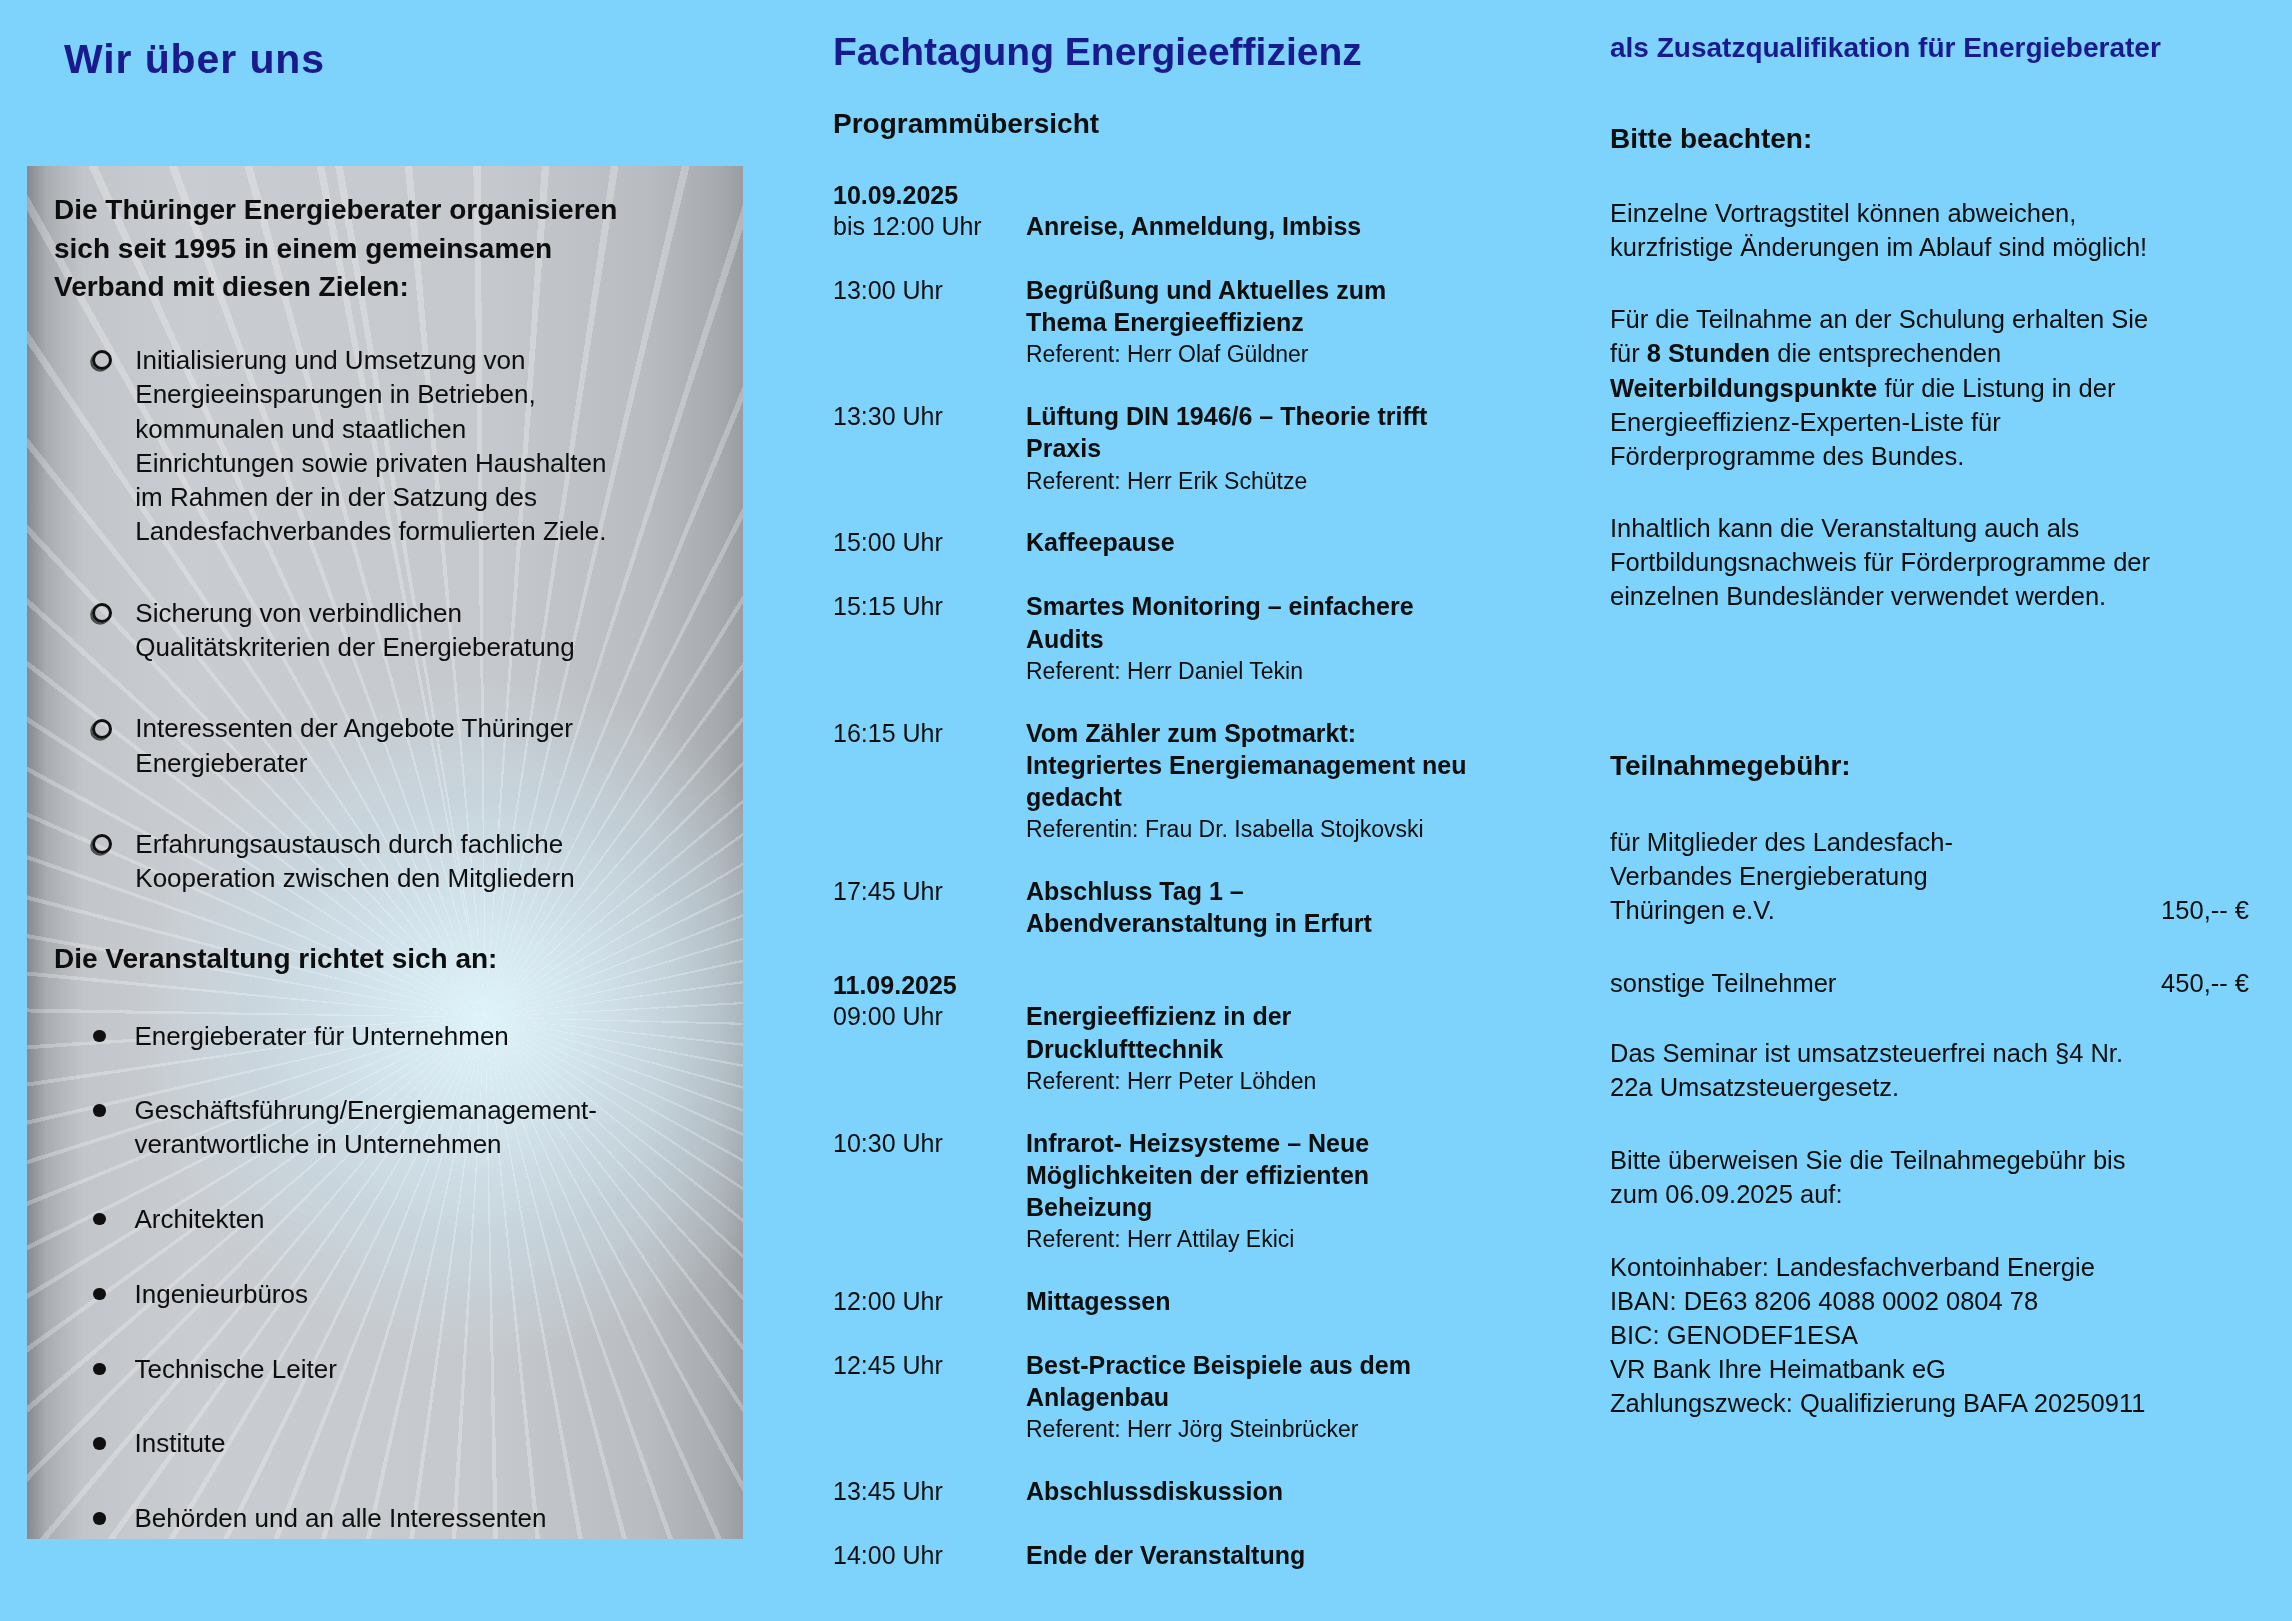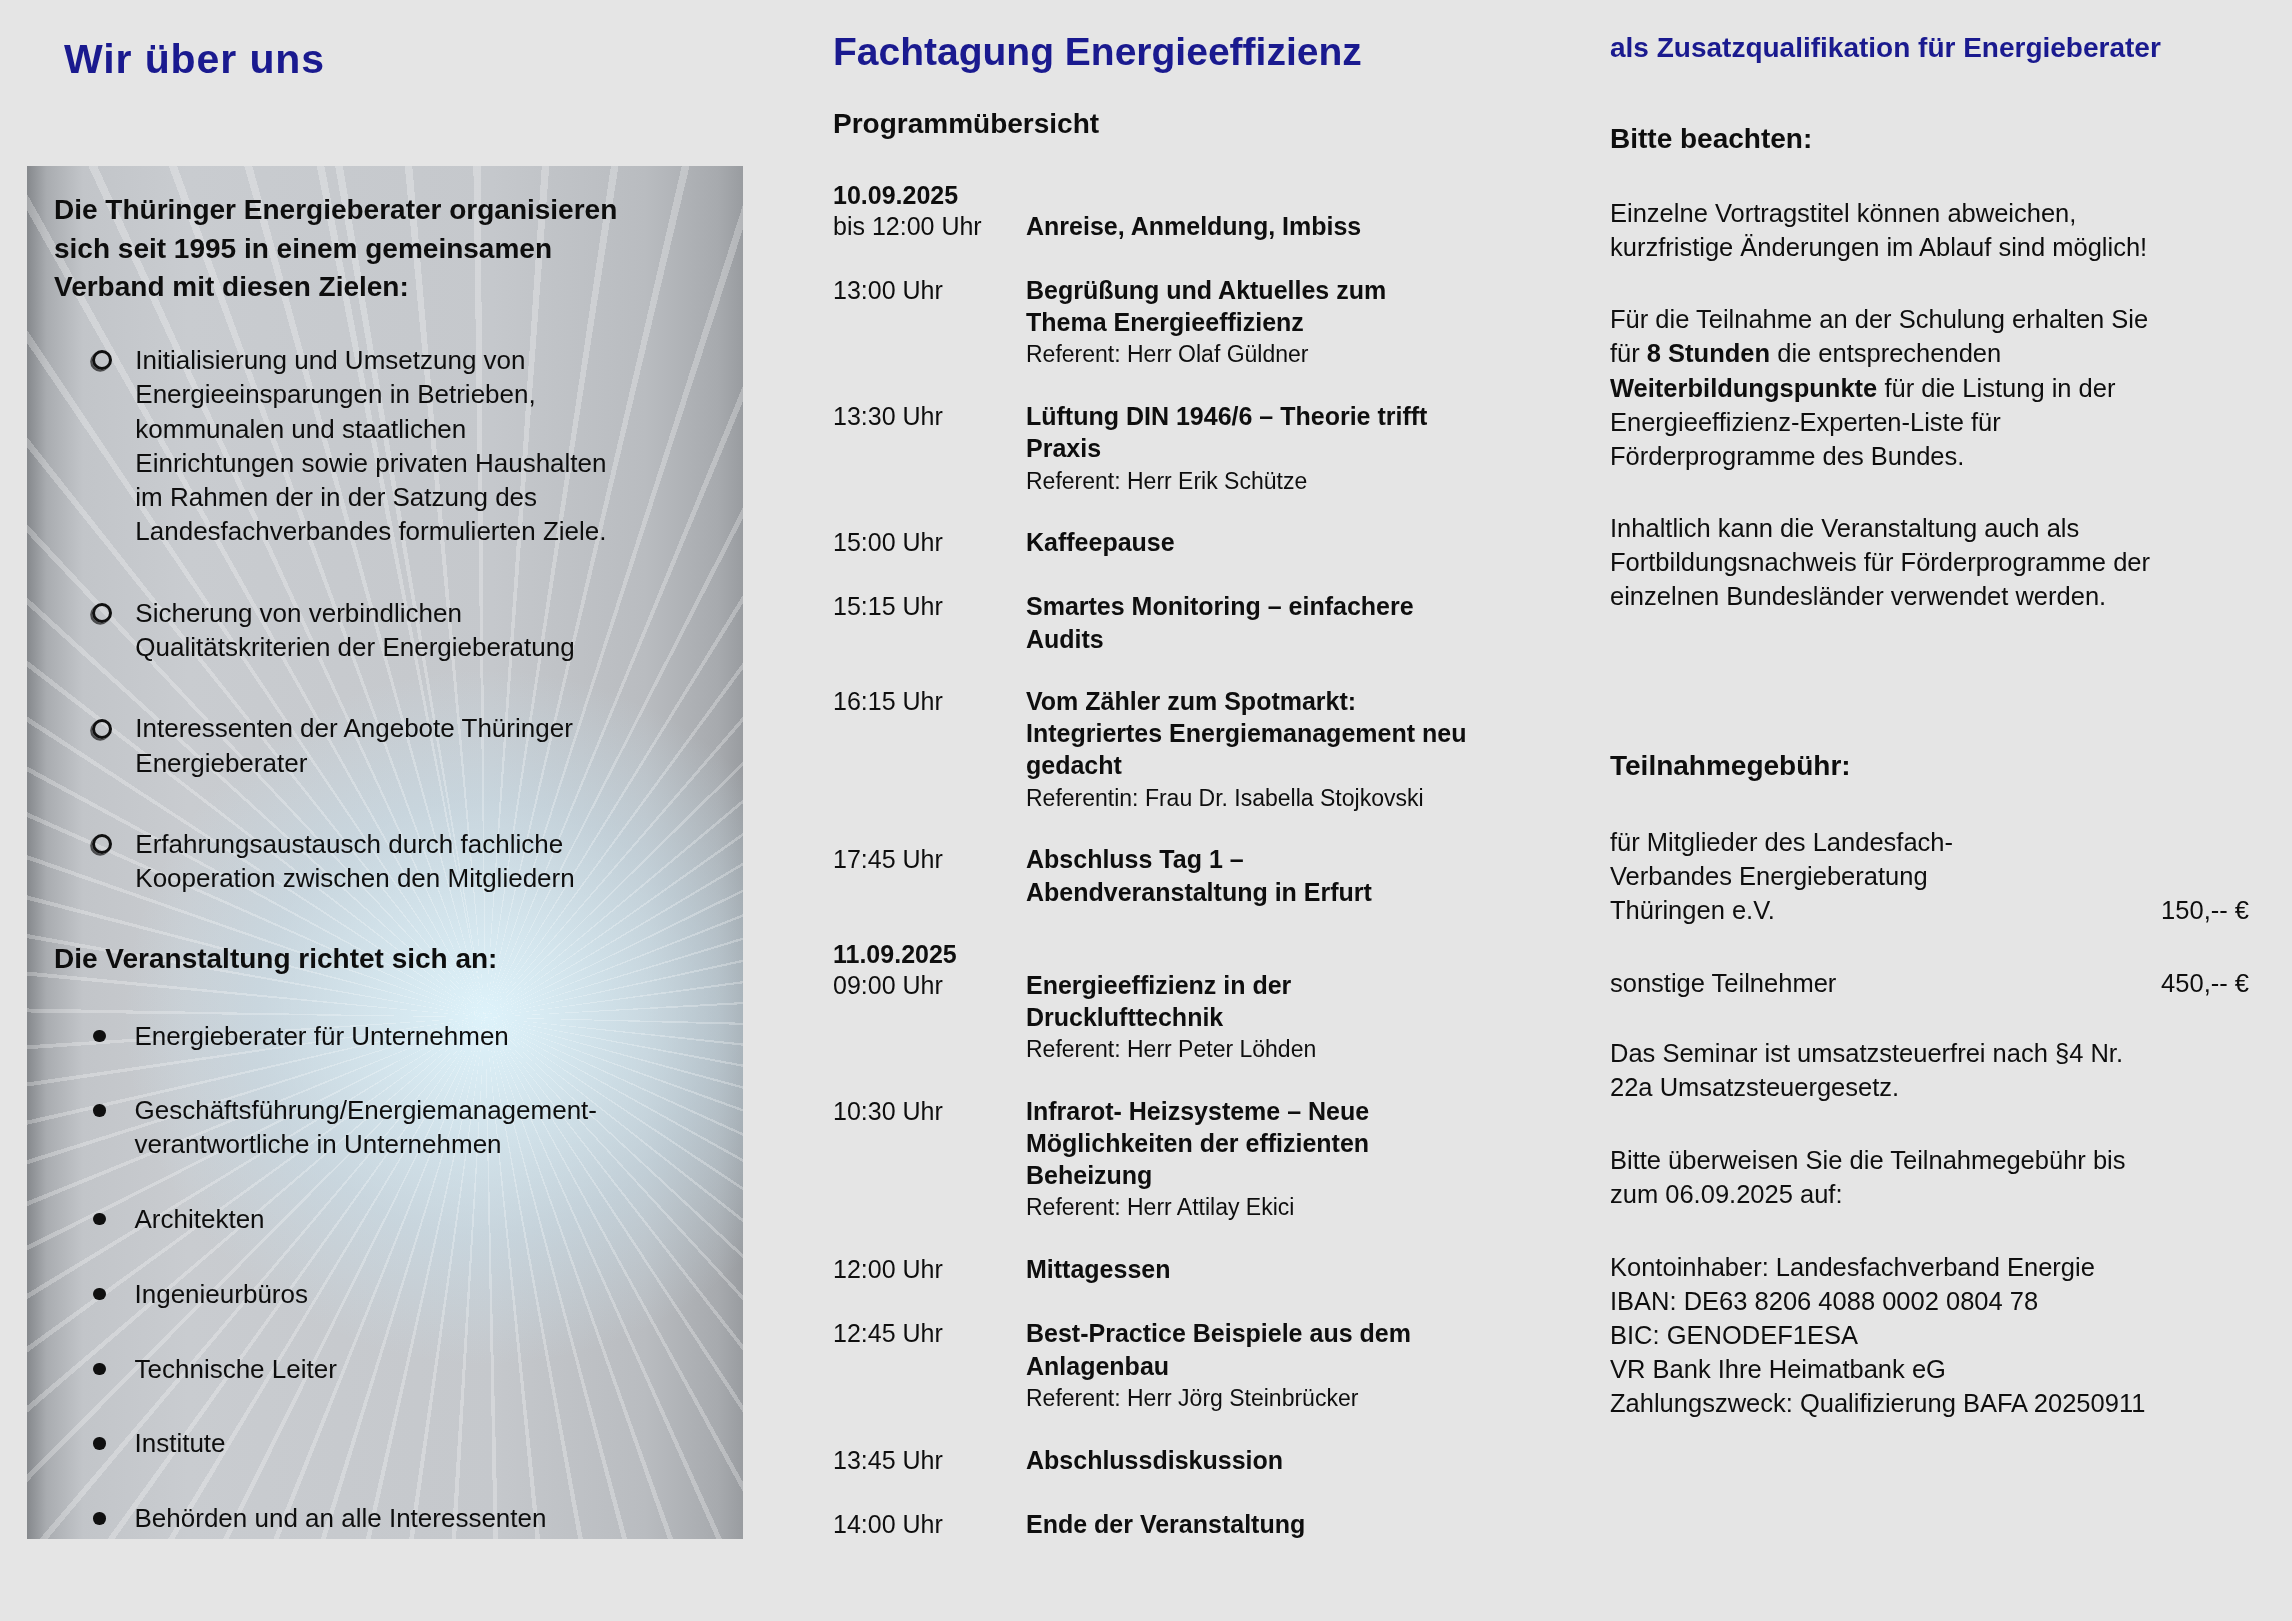--- a/index.html
+++ b/index.html
@@ -1,17 +1,17 @@
 <!DOCTYPE html>
 <html style="font-size:14.3px"><head>
 <meta charset="utf-8">
 <style>
   :root{ --navy:#1a1a8f; --ink:#0e0e0e; }
   html,body{margin:0;padding:0;background:#fff;}
-  #page{position:relative;width:2293px;height:1621px;background:#e5e5e5;
+  #page{position:relative;width:2293px;height:1621px;background:#7dd3fc;
         font-family:"Liberation Sans",sans-serif;color:var(--ink);overflow:hidden;}
   .pre{white-space:pre-line;}
   .b{font-weight:700;}
 
   
   .left-title{position:absolute;left:64px;top:36px;font-size:41px;font-weight:700;
               color:var(--navy);letter-spacing:0.9px;}
   .gray-box{position:absolute;left:27px;top:166px;width:716px;height:1373px;
     padding:25px 19.7px 0 27px;box-sizing:border-box;
     background:
@@ -159,20 +159,21 @@
       <div class="stopic">
         <div class="stitle pre">Kaffeepause</div>
         <div class="sref"></div>
       </div>
     </div>
     <div class="srow">
       <div class="stime">15:15 Uhr</div>
       <div class="stopic">
         <div class="stitle pre">Smartes Monitoring – einfachere
 Audits</div>
+        <div class="sref">Referent: Herr Daniel Tekin</div>
       </div>
     </div>
     <div class="srow">
       <div class="stime">16:15 Uhr</div>
       <div class="stopic">
         <div class="stitle pre">Vom Zähler zum Spotmarkt:
 Integriertes Energiemanagement neu
 gedacht</div>
         <div class="sref">Referentin: Frau Dr. Isabella Stojkovski</div>
       </div>

